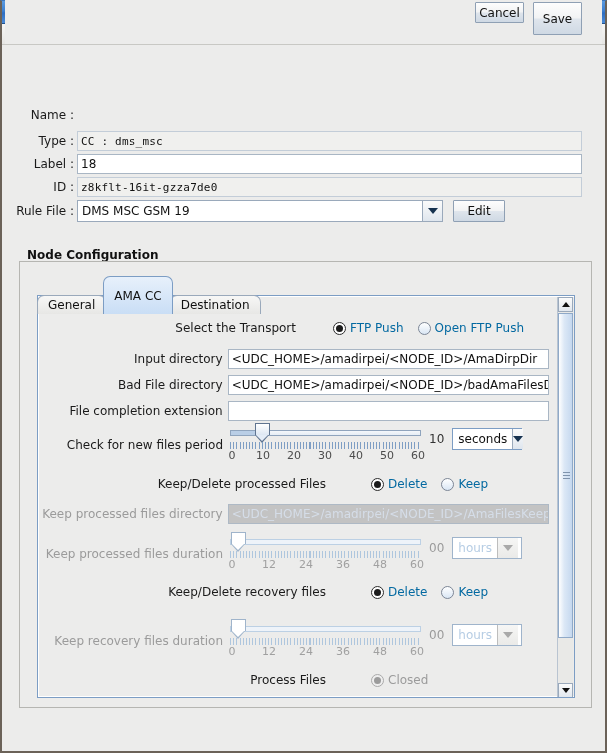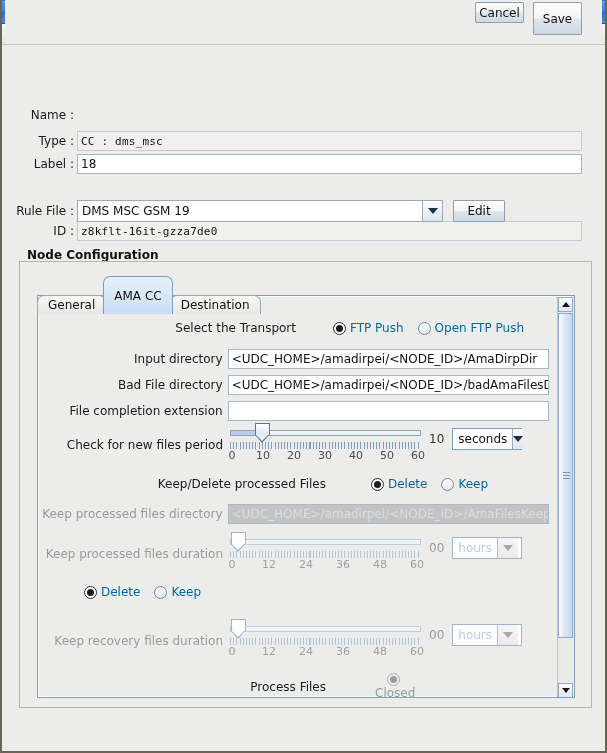--- a/index.html
+++ b/index.html
@@ -383,21 +383,21 @@
     <div class="field-row" style="left:0; top:86px; width:580px;">
       <div class="field-label" style="width:72px;">Type :</div>
       <div class="txt readonly" style="width:505px; margin-left:3px;">CC : dms_msc</div>
     </div>
 
     <div class="field-row" style="left:0; top:109px; width:580px;">
       <div class="field-label" style="width:72px;">Label :</div>
       <div class="txt" style="width:505px; margin-left:3px;">18</div>
     </div>
 
-    <div class="field-row" style="left:0; top:132px; width:580px;margin-top:44px;">
+    <div class="field-row" style="left:0; top:132px; width:580px;">
       <div class="field-label" style="width:72px;">ID :</div>
       <div class="txt readonly" style="width:505px; margin-left:3px;text-align:center;">z8kflt-16it-gzza7de0</div>
     </div>
 
     <div class="field-row" style="left:0; top:155px; width:590px;">
       <div class="field-label" style="width:72px;">Rule File :</div>
       <div class="combo" style="width:366px; margin-left:3px;">
         <div class="combo-val">DMS MSC GSM 19</div>
         <div class="combo-arrow">
             <div class="arrow-dn"></div>
@@ -512,20 +512,21 @@
           <div class="numval disabled" style="margin-left:8px; margin-top:10px;">00</div>
           <div class="minicombo dis" style="margin-left:8px; margin-top:6px; width:70px;">
             <div class="mv">hours</div>
             <div class="ma">
                 <div class="arrow-dn"></div>
               </div>
           </div>
         </div>
 
         <div class="prow" style="left:0; top:288px; width:500px;">
+          <div class="plabel" style="width:287px;">Keep/Delete recovery files</div>
           <div class="radio-wrap" style="margin-left:45px;">
             <span class="radio on"></span>
             <span class="radio-label">Delete</span>
           </div>
           <div class="radio-wrap" style="margin-left:14px;">
             <span class="radio"></span>
             <span class="radio-label">Keep</span>
           </div>
         </div>
 
@@ -551,21 +552,21 @@
           <div class="minicombo dis" style="margin-left:8px; margin-top:6px; width:70px;">
             <div class="mv">hours</div>
             <div class="ma">
                 <div class="arrow-dn"></div>
               </div>
           </div>
         </div>
 
         <div class="prow" style="left:0; top:376px; width:500px;">
           <div class="plabel" style="width:287px;">Process Files</div>
-          <div class="radio-wrap" style="margin-left:45px;flex-direction:column;">
+          <div class="radio-wrap" style="margin-left:45px;">
             <span class="radio dis on"></span>
             <span class="radio-label disabled">Closed</span>
           </div>
         </div>
 
       </div>
 
       <div id="scrollbar">
         <div class="sb-btn sb-up">
             <div class="tri-up"></div>

